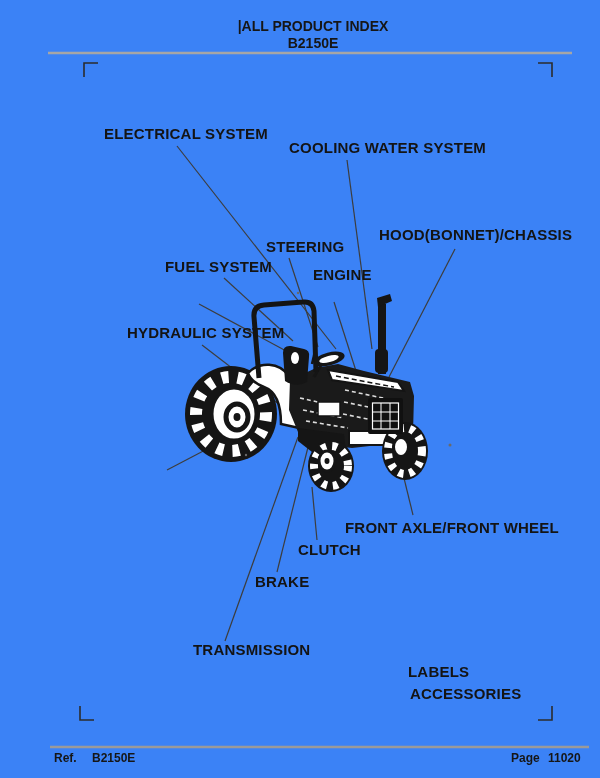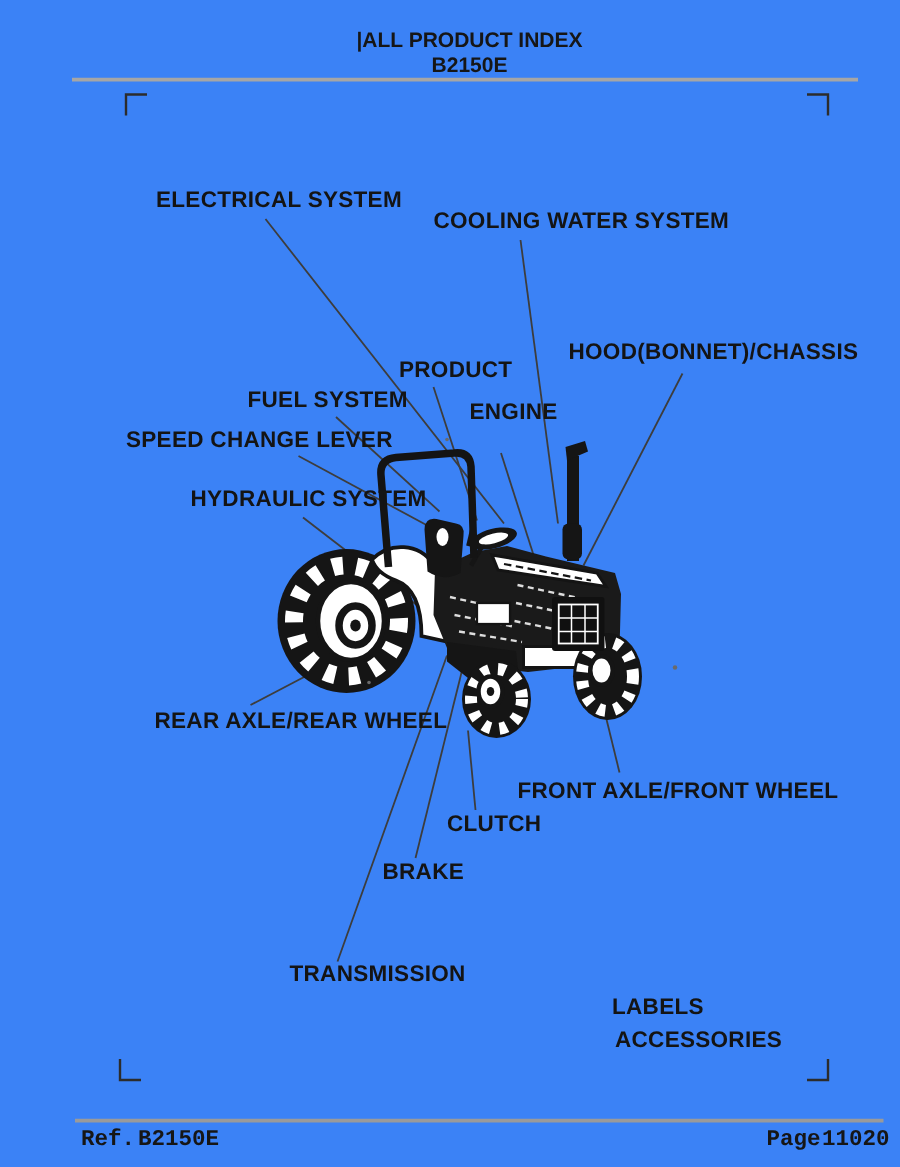--- a/index.html
+++ b/index.html
@@ -26,21 +26,21 @@
   .lbl-engine          { left:313px; top:268px; }
   .lbl-speed           { left:84px;  top:287px; }
   .lbl-hydraulic       { left:95px;  top:326px;padding-left:32px; }
   .lbl-rear-axle       { left:103px; top:474px; }
   .lbl-front-axle      { left:345px; top:521px; }
   .lbl-clutch          { left:298px; top:543px; }
   .lbl-brake           { left:255px; top:575px; }
   .lbl-transmission    { left:193px; top:643px; }
   .lbl-labels          { left:408px; top:665px; }
   .lbl-accessories     { left:410px; top:687px; }
-  .ftr-text { position:absolute; color:#161616; font-weight:bold; font-size:15px;font-family:Liberation Mono, monospace; }
+  .ftr-text { position:absolute; color:#161616; font-weight:bold; font-size:12px; }
   .ftr-ref-label  { left:54px;  top:751px; }
   .ftr-ref-value  { left:92px;  top:751px; }
   .ftr-page-label { left:511px; top:751px; }
   .ftr-page-value { left:548px; top:751px; }
 </style>
 </head>
 <body>
 
 <div class="page">
 
@@ -156,26 +156,24 @@
         <circle cx="298" cy="293" r="1.2"></circle>
         <circle cx="450" cy="445" r="1.5"></circle>
         <circle cx="246" cy="455" r="1.2"></circle>
       </g>
     </g>
   </svg>
 
   <div class="part-label lbl-electrical">ELECTRICAL SYSTEM</div>
   <div class="part-label lbl-cooling">COOLING WATER SYSTEM</div>
   <div class="part-label lbl-hood">HOOD(BONNET)/CHASSIS</div>
-  <div class="part-label lbl-steering">PRODUCT</div>
+  <div class="part-label lbl-steering">STEERING</div>
   <div class="part-label lbl-fuel">FUEL SYSTEM</div>
   <div class="part-label lbl-engine">ENGINE</div>
-  <div class="part-label lbl-speed">SPEED CHANGE LEVER</div>
   <div class="part-label lbl-hydraulic">HYDRAULIC SYSTEM</div>
-  <div class="part-label lbl-rear-axle">REAR AXLE/REAR WHEEL</div>
   <div class="part-label lbl-front-axle">FRONT AXLE/FRONT WHEEL</div>
   <div class="part-label lbl-clutch">CLUTCH</div>
   <div class="part-label lbl-brake">BRAKE</div>
   <div class="part-label lbl-transmission">TRANSMISSION</div>
   <div class="part-label lbl-labels">LABELS</div>
   <div class="part-label lbl-accessories">ACCESSORIES</div>
 
   <div class="ftr-text ftr-ref-label">Ref.</div>
   <div class="ftr-text ftr-ref-value">B2150E</div>
   <div class="ftr-text ftr-page-label">Page</div>

